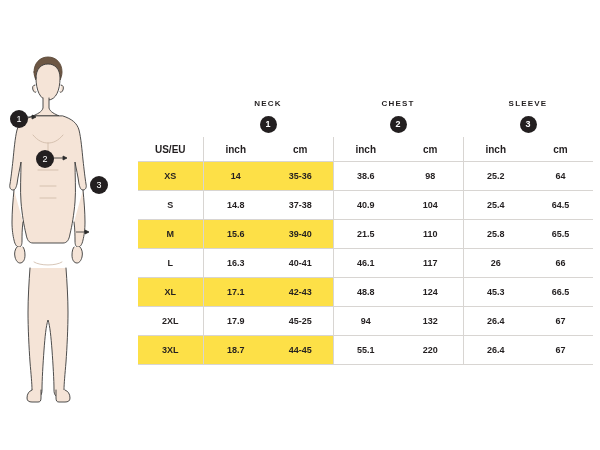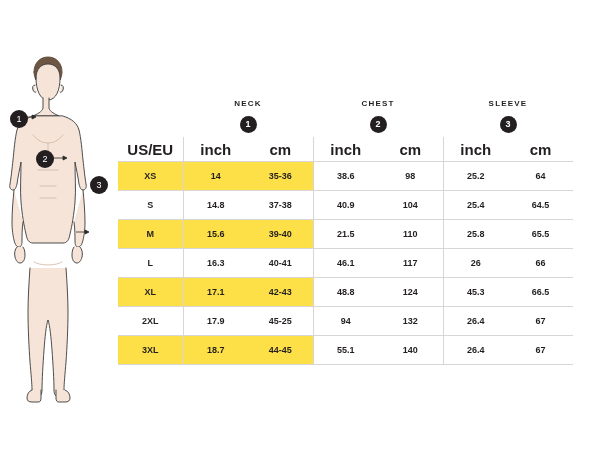--- a/index.html
+++ b/index.html
@@ -42,21 +42,21 @@
     text-align: center;
     font-family: "Liberation Sans", sans-serif;
   }
   .marker.m1 { left: 10px; top: 110px; }
   .marker.m2 { left: 36px; top: 150px; }
   .marker.m3 { left: 90px; top: 176px; }
 
   
   .table-wrap {
     position: absolute;
-    left: 118px;
+    left: 138px;
     top: 86px;
     width: 455px;
   }
   table {
     border-collapse: collapse;
     width: 455px;
     table-layout: fixed;
   }
   th, td {
     text-align: center;
@@ -89,21 +89,21 @@
     border-radius: 50%;
     background: #231f20;
     color: #ffffff;
     font-size: 9px;
     line-height: 17px;
     text-align: center;
   }
 
   .units-row td, .units-row th {
     height: 24px;
-    font-size: 15px;
+    font-size: 10px;
     font-weight: bold;
     border-bottom: 1px solid #d8d5d2;
   }
 
   tbody td {
     border-bottom: 1px solid #d8d5d2;
   }
   tbody tr:first-child td {
     border-top: 1px solid #d8d5d2;
   }
@@ -264,21 +264,21 @@
           <td class="v-sep">94</td>
           <td>132</td>
           <td class="v-sep">26.4</td>
           <td>67</td>
         </tr>
         <tr>
           <td class="shaded">3XL</td>
           <td class="shaded v-sep">18.7</td>
           <td class="shaded">44-45</td>
           <td class="v-sep">55.1</td>
-          <td>140</td>
+          <td>220</td>
           <td class="v-sep">26.4</td>
           <td>67</td>
         </tr>
       </tbody>
     </table>
   </div>
 
 </div>
 
 </body></html>

